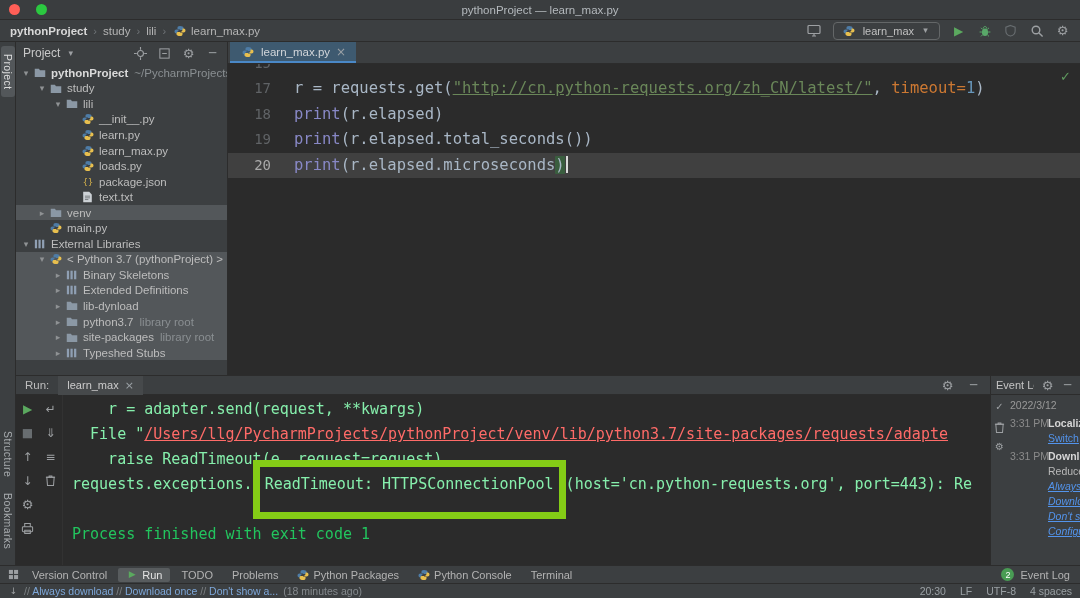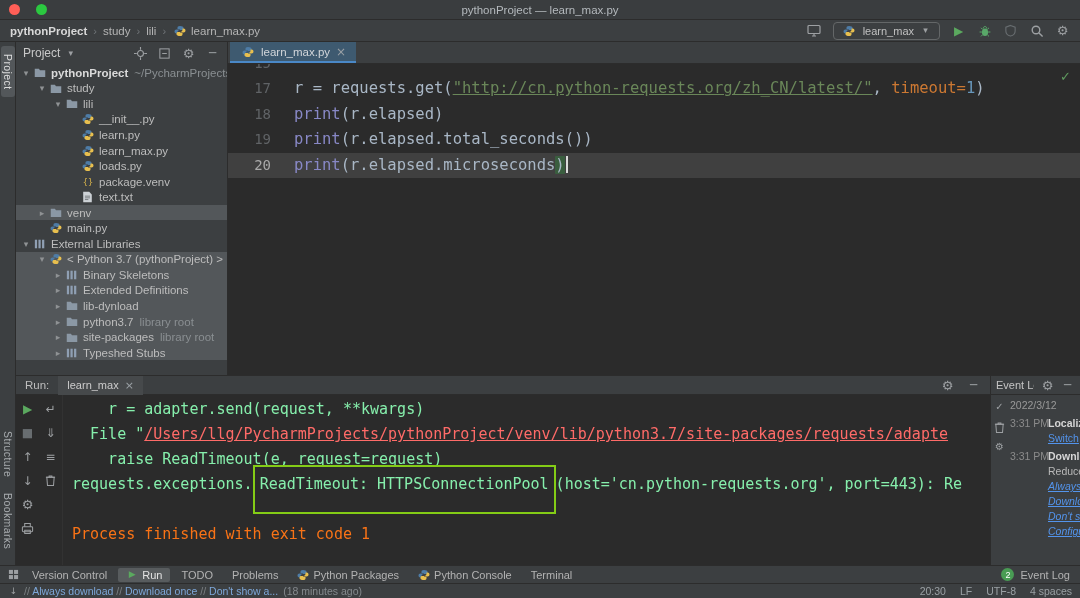--- a/index.html
+++ b/index.html
@@ -79,22 +79,22 @@
   .rtab{display:flex;align-items:center;gap:6px;background:#46494b;height:19px;padding:0 9px;font-size:11px;color:#cccccc}
   .rtab .close{color:#9aa0a5;font-size:11px;font-family:"DejaVu Sans",sans-serif}
   .r-icons{margin-left:auto;display:flex;gap:11px;align-items:center}
   .r-body{flex:1;display:flex;min-width:0;overflow:hidden}
   .rtools{display:flex;flex:none;border-right:1px solid #323232}
   .rtcol{width:23px;display:flex;flex-direction:column;align-items:center;padding-top:6px;gap:9px}
   .console{flex:1;overflow:hidden;font-family:"DejaVu Sans Mono","Liberation Mono",monospace;font-size:15px;line-height:25px;padding:2px 0 0 9px}
   .conline{height:25px;white-space:pre}
   .err{color:#86efac}
   .errlink{color:#ff6b68;text-decoration:underline}
-  .cplain{color:#f97316}
-  .boxed{border:2px solid #84cc16;padding:8px 5px 19px 5px}
+  .cplain{color:#22c55e}
+  .boxed{border:7px solid #84cc16;padding:8px 5px 19px 5px}
 
   
   .eventlog{width:90px;border-left:1px solid #2c2c2c;background:#3c3f41;display:flex;flex-direction:column;flex:none}
   .e-header{height:19px;border-bottom:1px solid #2c2c2c;display:flex;align-items:center;padding:0 5px;gap:6px;flex:none}
   .e-title{font-size:11px;color:#c5c5c5;flex:1;white-space:nowrap;overflow:hidden}
   .e-hicons{display:flex;gap:5px;align-items:center}
   .e-body{flex:1;display:flex;min-width:0;overflow:hidden}
   .e-tools{width:17px;display:flex;flex-direction:column;align-items:center;gap:8px;padding-top:6px;flex:none}
   .e-tools .icon{width:12px;height:12px;font-size:10px}
   .e-content{flex:1;font-size:10.5px;line-height:15px;padding:3px 0 0 2px;overflow:hidden;white-space:nowrap}
@@ -301,21 +301,21 @@
                 </span>
                 <span class="tlabel">loads.py</span>
               </div>
               <div class="trow" style="padding-left: 52px;">
                 <span class="arrow"></span>
                 <span class="ticon">
                   <svg width="12" height="12" viewBox="0 0 14 14">
                     <text x="7" y="11" text-anchor="middle" font-size="10" font-family="monospace" fill="#d8b44c">{}</text>
                   </svg>
                 </span>
-                <span class="tlabel">package.venv</span>
+                <span class="tlabel">package.json</span>
               </div>
               <div class="trow" style="padding-left: 52px;">
                 <span class="arrow"></span>
                 <span class="ticon">
                   <svg width="11" height="12" viewBox="0 0 12 14">
                     <path fill="#cdd2d6" d="M1 1h7l3 3v9H1z"></path>
                     <g stroke="#6d7275" stroke-width="1">
                       <path d="M3 6h6M3 8h6M3 10h4"></path>
                     </g>
                   </svg>

